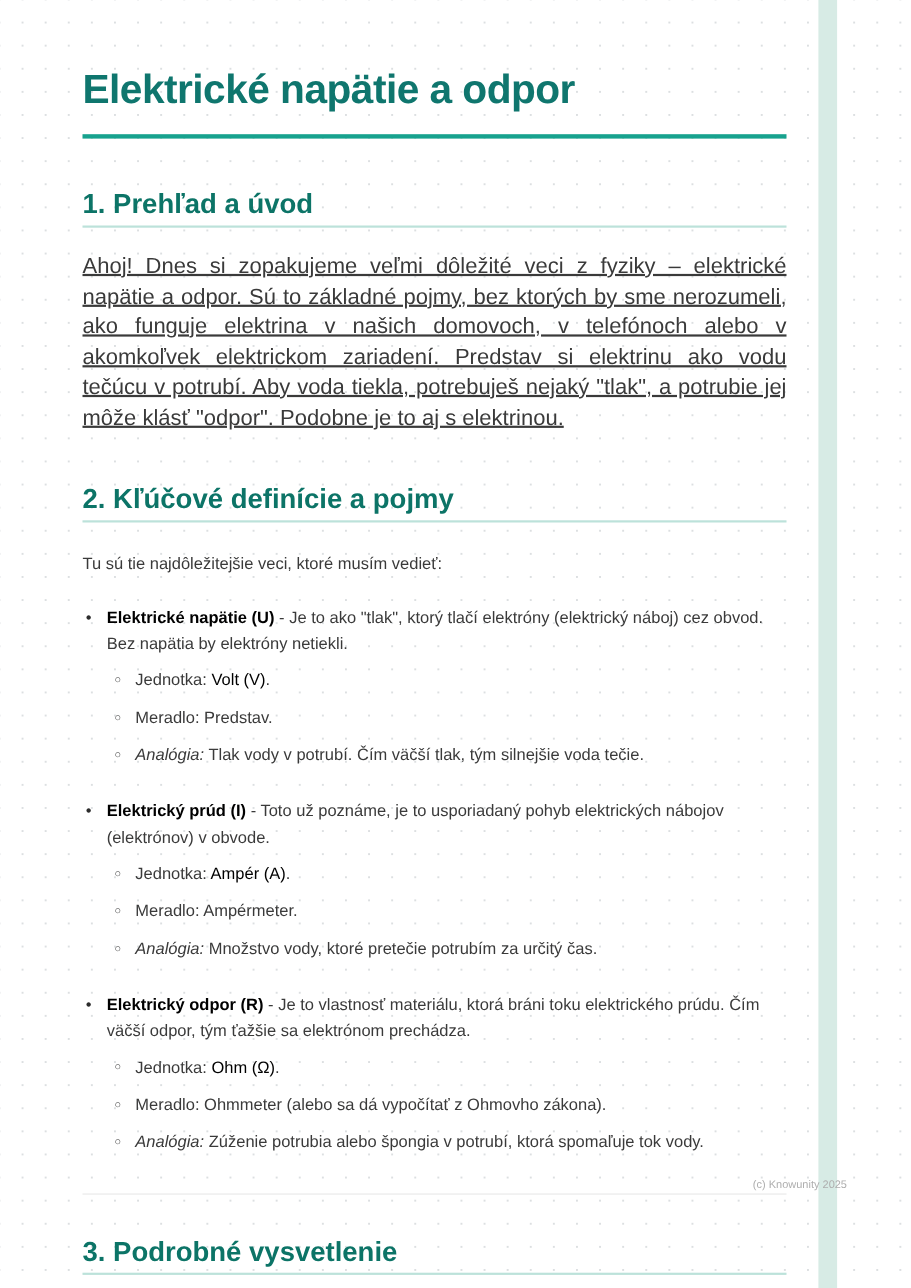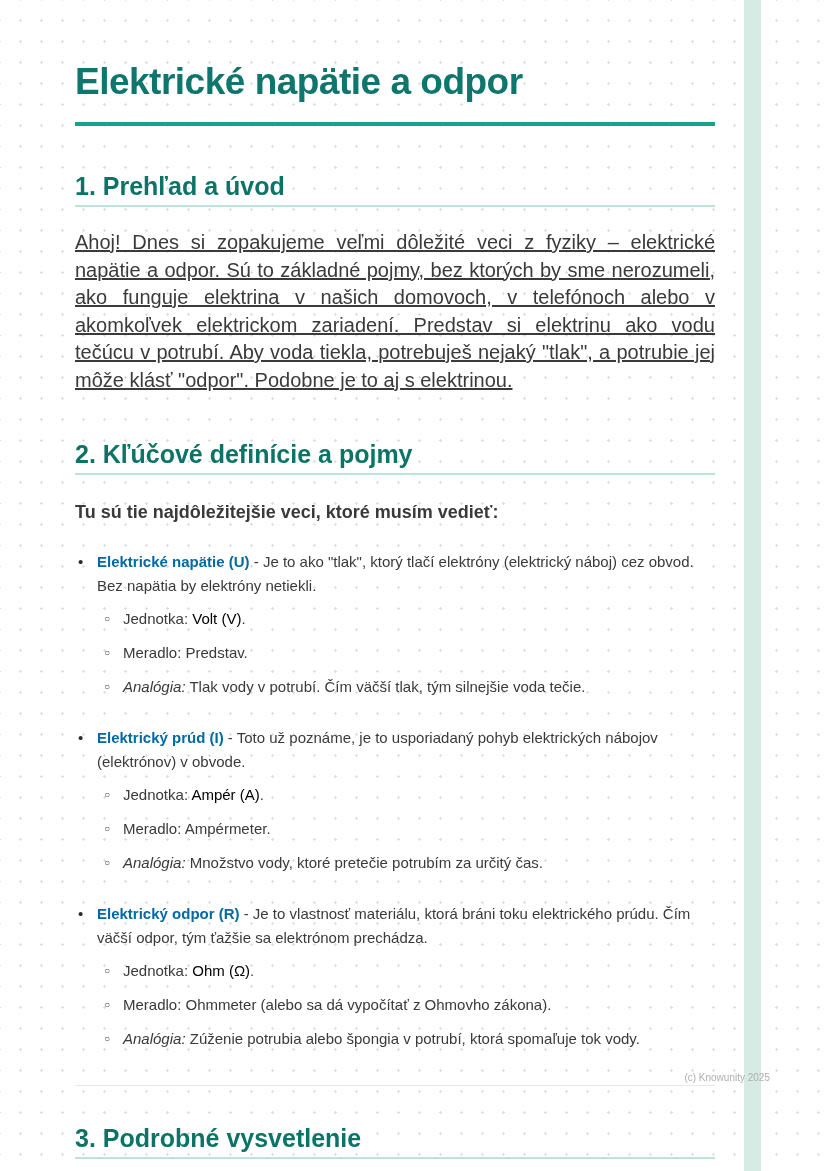--- a/index.html
+++ b/index.html
@@ -48,23 +48,22 @@
   }
   .para {
     margin-top: 22px;
     font-size: 20px;
     line-height: 27.5px;
     text-align: justify;
     text-decoration: underline;
   }
   .intro {
     margin-top: 26px;
-    font-size: 18px;
+    font-size: 15px;
     line-height: 23px;
-    font-weight: bold;
   }
   ul.terms {
     list-style: none;
     margin-top: 26px;
   }
   li.term-item {
     display: flex;
     margin-bottom: 17px;
   }
   .bullet {
@@ -72,21 +71,21 @@
     font-size: 15px;
     line-height: 24px;
     color: #2c2c2c;
     padding-left: 3px;
   }
   .term-body {
     flex: 1;
     font-size: 15px;
     line-height: 24px;
   }
-  .term-name { font-weight: bold; color: #0369a1; }
+  .term-name { font-weight: bold; color: #000000; }
   ul.subs {
     list-style: none;
     margin-top: 9px;
     padding-left: 6px;
   }
   li.sub-item {
     display: flex;
     margin-bottom: 11px;
   }
   .sub-bullet {

